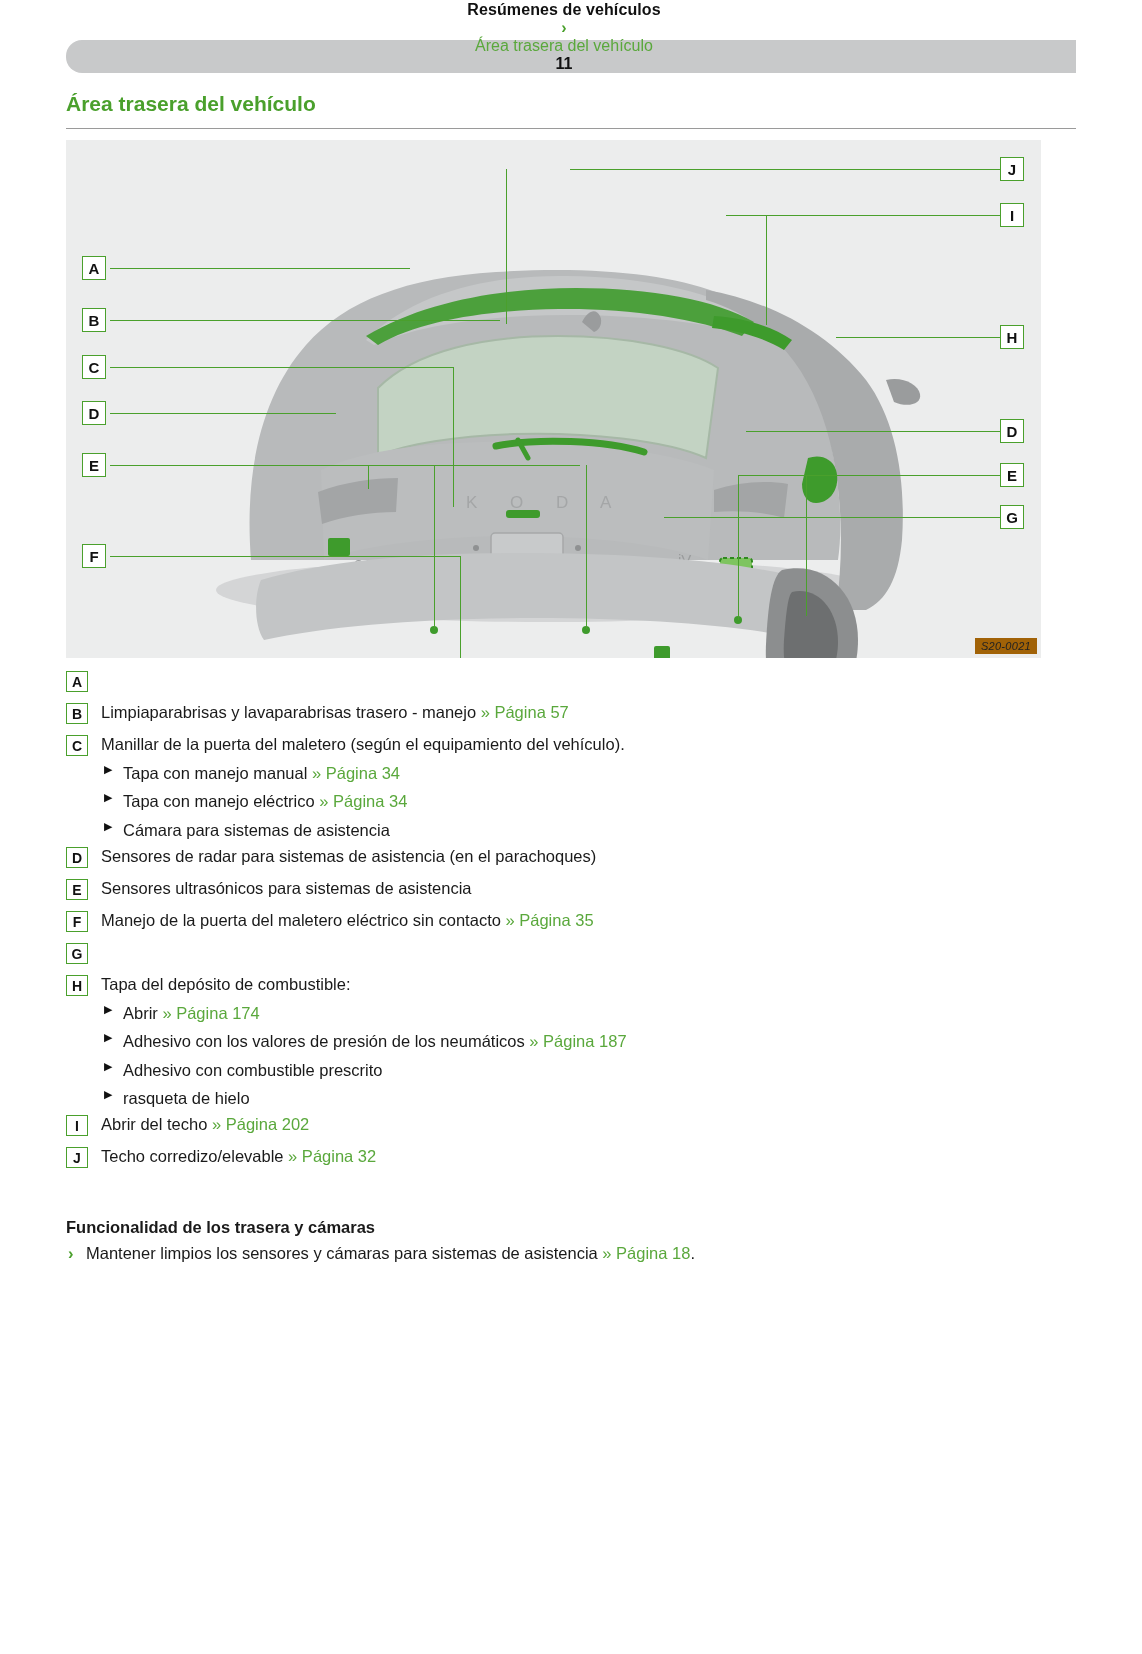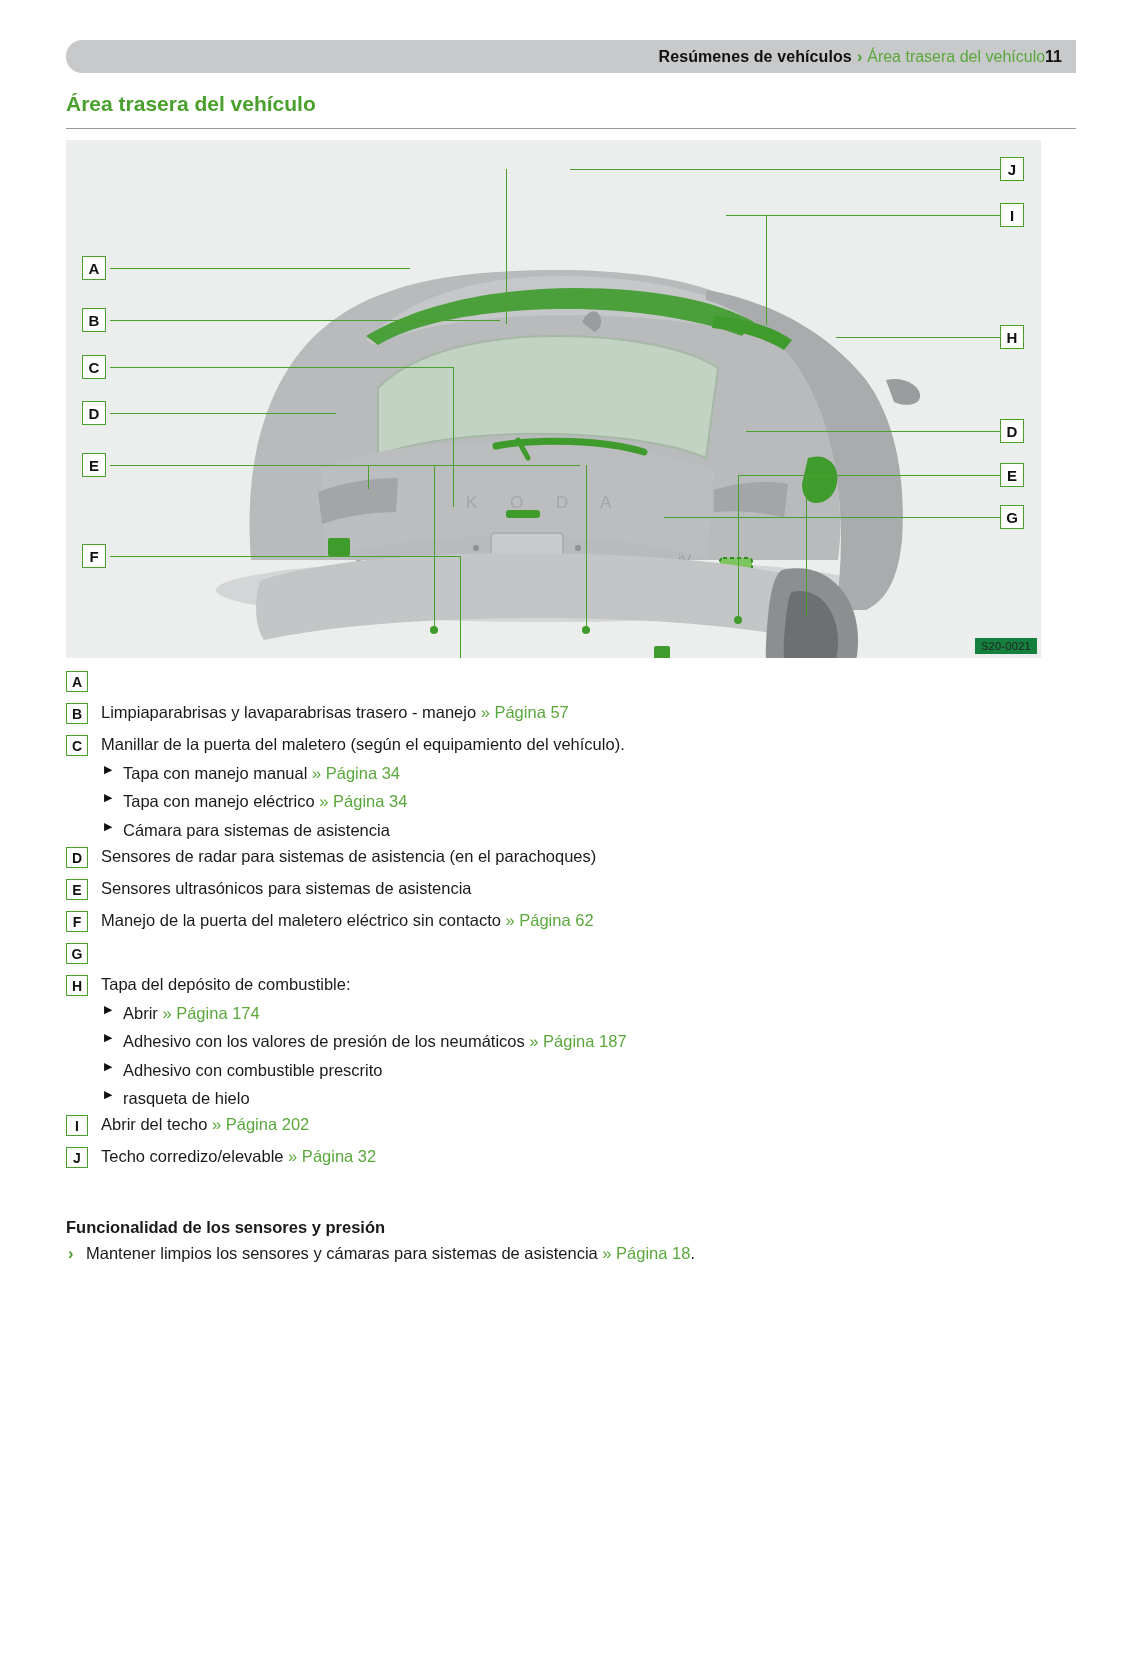--- a/index.html
+++ b/index.html
@@ -28,20 +28,21 @@
     top: 40px;
     width: 1010px;
     height: 33px;
     background: #c8c9ca;
     border-radius: 16px 0 0 16px;
     display: flex;
     align-items: center;
     justify-content: flex-end;
     box-sizing: border-box;
     padding-right: 14px;
+    flex-direction: column;
   }
   .header-crumb-main {
     font-size: 16px;
     font-weight: bold;
     color: #111;
     letter-spacing: 0.1px;
   }
   .header-sep {
     font-size: 16px;
     font-weight: bold;
@@ -83,25 +84,26 @@
     top: 140px;
     width: 975px;
     height: 518px;
     background: #eceded;
     overflow: hidden;
   }
   .fig-code {
     position: absolute;
     right: 4px;
     bottom: 4px;
-    background: #15803d;
+    background: #a16207;
     color: #222;
     font-size: 11px;
     padding: 2px 6px;
     letter-spacing: 0.3px;
+    font-style: italic;
   }
   .callout {
     position: absolute;
     width: 24px;
     height: 24px;
     border: 1.6px solid #4aa02c;
     background: #ffffff;
     color: #111;
     font-size: 15px;
     font-weight: bold;
@@ -372,21 +374,21 @@
     <div class="legend-row">
       <div class="legend-badge">E</div>
       <div class="legend-text">
         <span>Sensores ultrasónicos para sistemas de asistencia</span><span class="ref"></span>
       </div>
     </div>
 
     <div class="legend-row">
       <div class="legend-badge">F</div>
       <div class="legend-text">
-        <span>Manejo de la puerta del maletero eléctrico sin contacto </span><span class="ref">» Página 62</span>
+        <span>Manejo de la puerta del maletero eléctrico sin contacto </span><span class="ref">» Página 35</span>
       </div>
     </div>
 
     <div class="legend-row">
       <div class="legend-badge">G</div>
     </div>
 
     <div class="legend-row">
       <div class="legend-badge">H</div>
       <div class="legend-text">
@@ -410,19 +412,19 @@
     <div class="legend-row">
       <div class="legend-badge">J</div>
       <div class="legend-text">
         <span>Techo corredizo/elevable </span><span class="ref">» Página 32</span>
       </div>
     </div>
 
   </div>
 
   <div class="note">
-    <div class="note-title">Funcionalidad de los sensores y presión</div>
+    <div class="note-title">Funcionalidad de los trasera y cámaras</div>
     <div class="note-line">
       <span class="arrow">›</span><span>Mantener limpios los sensores y cámaras para sistemas de asistencia </span><span class="ref">» Página 18</span><span>.</span>
     </div>
   </div>
 
 </div>
 
 </body></html>

